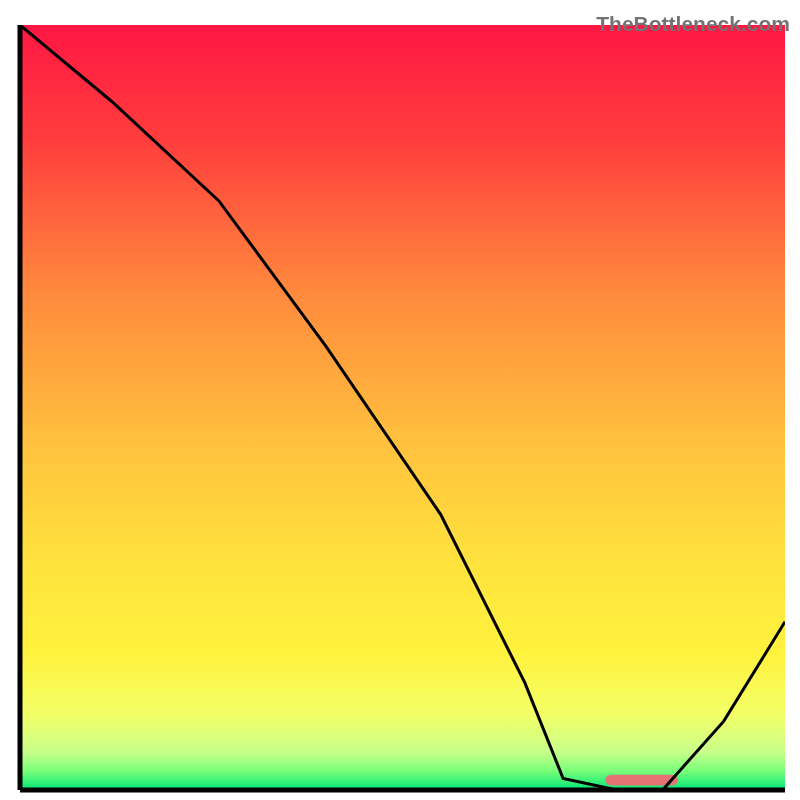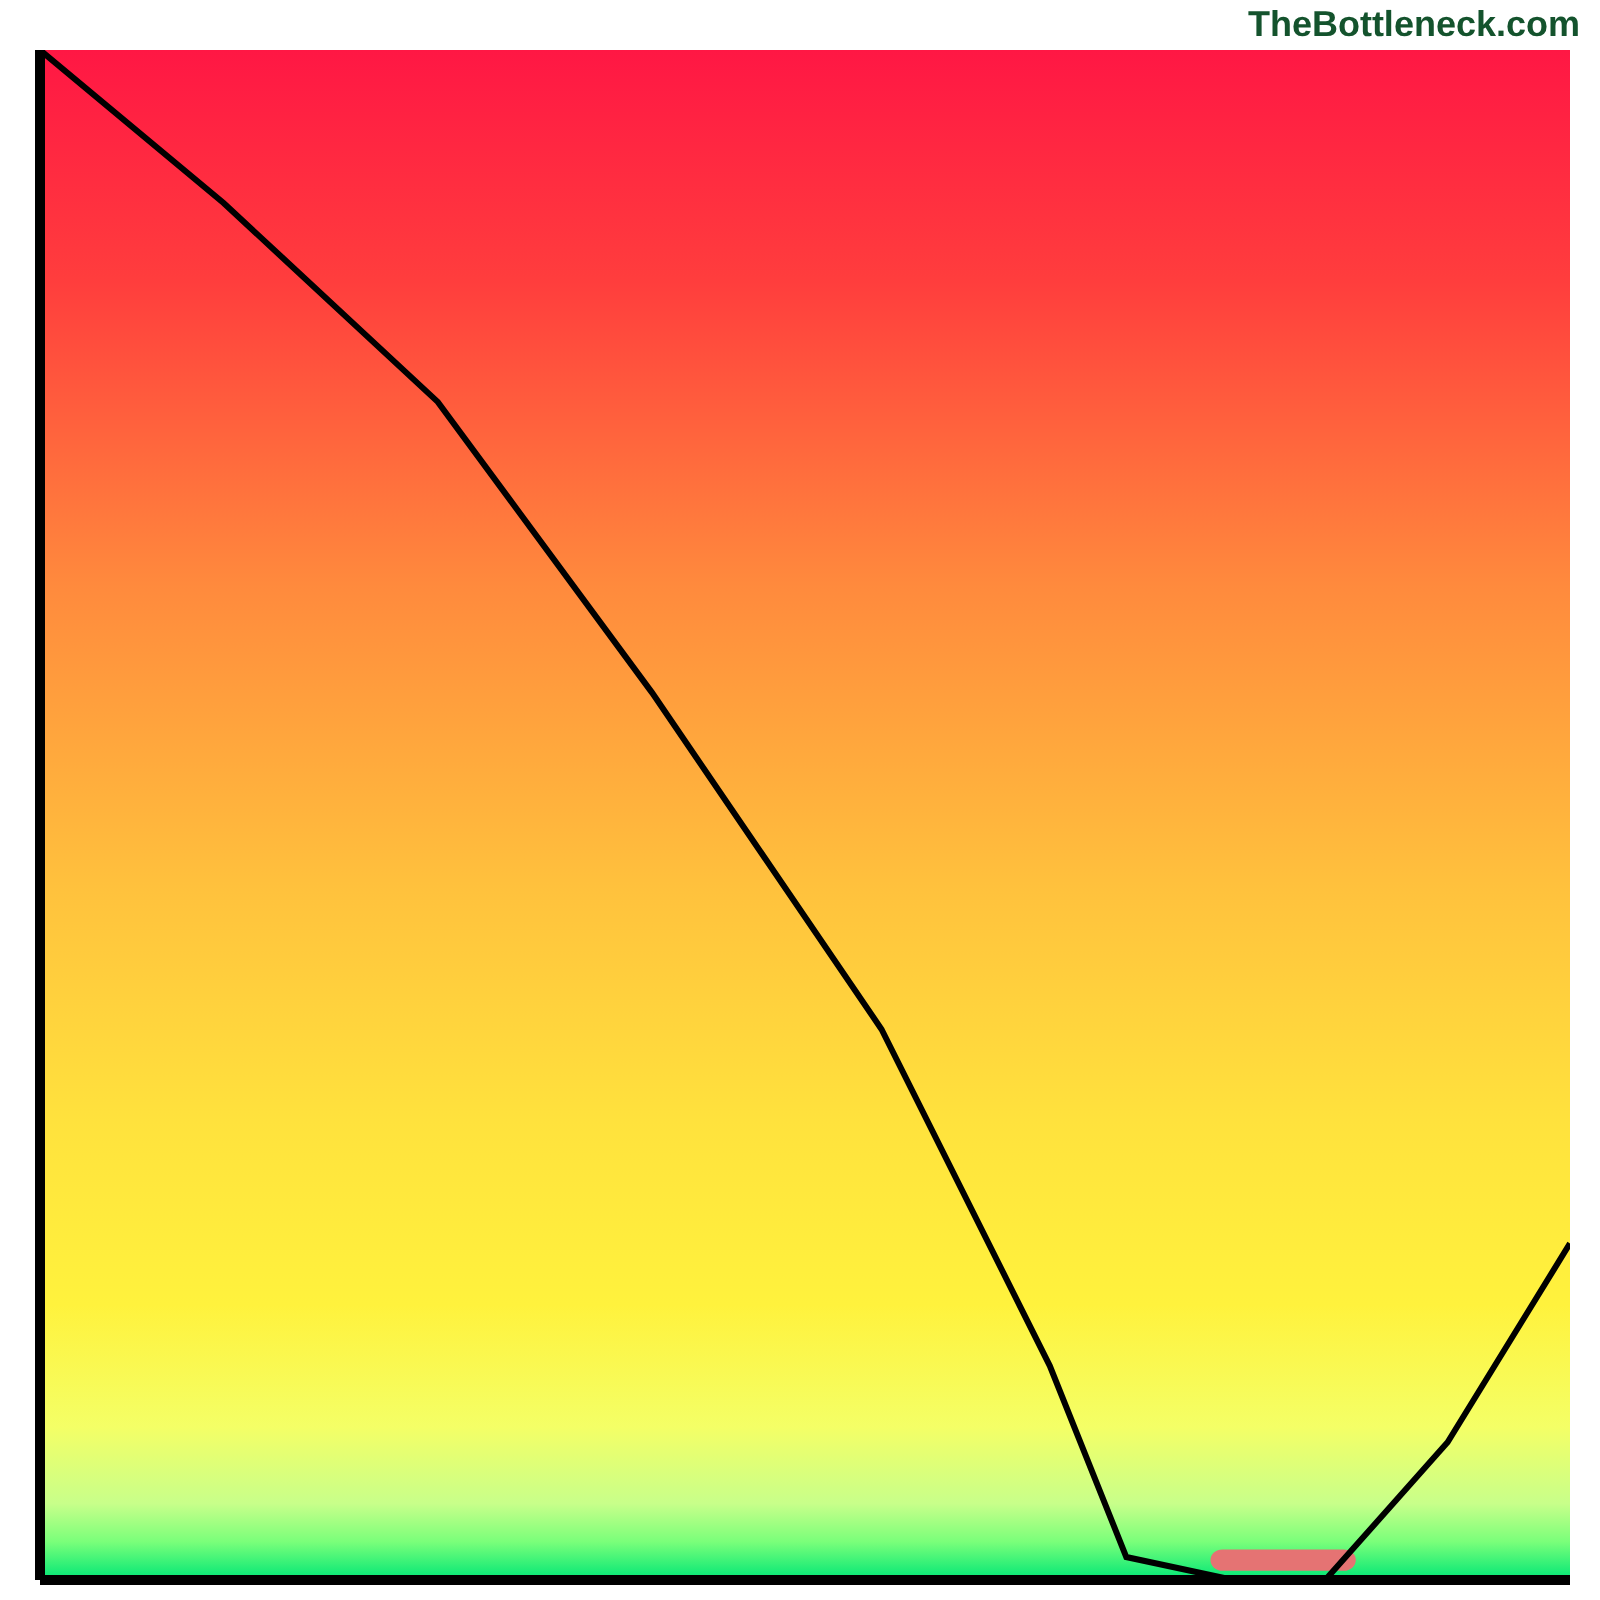--- a/index.html
+++ b/index.html
@@ -12,25 +12,25 @@
   .container {
     width: 800px;
     height: 800px;
     position: relative;
   }
   svg {
     display: block;
   }
   .watermark {
     position: absolute;
-    top: 2px;
+    top: 12px;
     right: 10px;
     font-family: Arial, sans-serif;
-    font-size: 18px;
-    color: #14532d;
+    font-size: 21px;
+    color: #737373;
     font-weight: bold;
   }
 </style>
 </head>
 <body>
 <div class="container">
 
 <svg id="chart-svg" width="800" height="800" viewBox="0 0 800 800">
   <defs>
     <linearGradient id="bg-grad" x1="0" y1="0" x2="0" y2="1">

